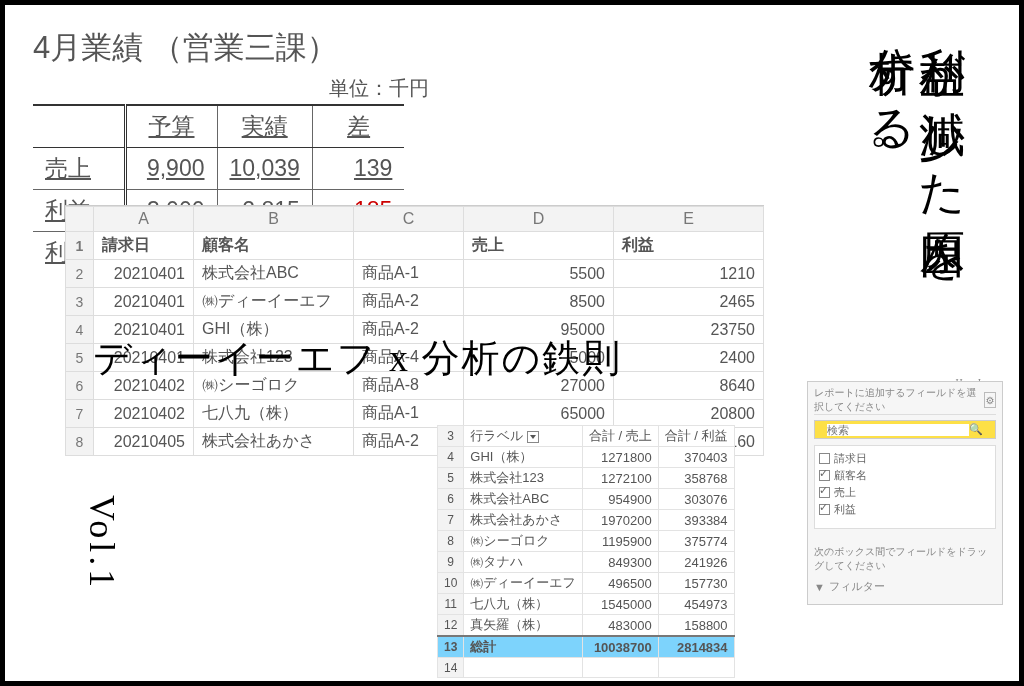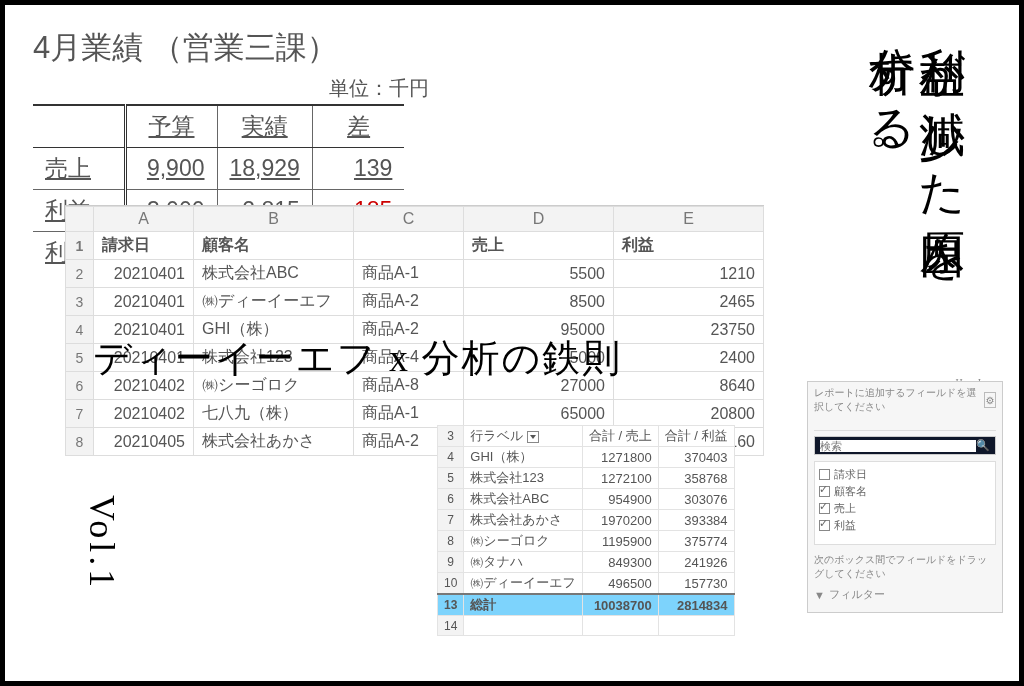--- a/index.html
+++ b/index.html
@@ -165,32 +165,32 @@
     font-size: 11px;
     color: #666;
     background: #f6f6f6;
     border: 1px solid #ccc;
     z-index: 4;
     padding: 4px 6px 10px 6px;
   }
   .fieldpanel .fphdr {
     font-size: 10px;
     color: #888;
-    padding-bottom: 16px;
+    padding-bottom: 0;
     border-bottom: 1px solid #ddd;
     display:flex; justify-content:space-between; align-items:center;
   }
   .gearbox { width:16px; height:16px; border:1px solid #bbb; display:flex; align-items:center; justify-content:center; }
-  .searchbox { margin-top:5px; display:flex; align-items:center; border:1px solid #ccc; background:#0f172a; padding:2px 5px;}
+  .searchbox { margin-top:5px; display:flex; align-items:center; border:1px solid #ccc; background:#fde047; padding:2px 12px;}
   .searchbox input { border:none; outline:none; font-size:11px; flex:1; }
   .fieldlist { margin-top:6px; background:#fff; border:1px solid #ddd; padding:4px 4px 10px 4px;}
   .fielditem { display:flex; align-items:center; gap:4px; padding:1px 0;}
   .fielditem .cb { width:11px; height:11px; border:1px solid #888; display:inline-block; position:relative;}
   .fielditem .cb.checked::after { content:"✓"; position:absolute; left:-1px; top:-4px; font-size:11px; }
-  .dragnote { margin-top:8px; font-size:10px; color:#888;}
+  .dragnote { margin-top:16px; font-size:10px; color:#888;}
   .filterrow { margin-top:6px; display:flex; align-items:center; gap:4px; color:#888; font-size:11px;}
   .corners { position:absolute; right: 38px; top:372px; font-size:10px; color:#888; z-index:4; }
 </style>
 </head>
 <body>
 
 <div class="vtext vtitle1">利益が減少した原因を</div>
 <div class="vtext vtitle2">分析する。</div>
 <div class="volume">Vol.1</div>
 
@@ -205,21 +205,21 @@
         <th class="lcol"></th>
         <th class="dbl-left">予算</th>
         <th>実績</th>
         <th class="rcol">差</th>
       </tr>
     </thead>
     <tbody>
       <tr>
         <td class="rowhdr lcol">売上</td>
         <td class="dbl-left">9,900</td>
-        <td>18,929</td>
+        <td>10,039</td>
         <td class="rcol">139</td>
       </tr>
       <tr>
         <td class="rowhdr lcol">利益</td>
         <td class="dbl-left">3,000</td>
         <td>2,815</td>
         <td class="rcol neg">-185</td>
       </tr>
       <tr class="cutrow">
         <td class="rowhdr lcol">利益</td>
@@ -359,20 +359,32 @@
           <td class="rownum">9</td>
     <td>㈱タナハ</td>
     <td class="rR">849300</td>
     <td class="rR">241926</td>
         </tr>
         <tr>
           <td class="rownum">10</td>
     <td>㈱ディーイーエフ</td>
     <td class="rR">496500</td>
     <td class="rR">157730</td>
+        </tr>
+        <tr>
+          <td class="rownum">11</td>
+    <td>七八九（株）</td>
+    <td class="rR">1545000</td>
+    <td class="rR">454973</td>
+        </tr>
+        <tr>
+          <td class="rownum">12</td>
+    <td>真矢羅（株）</td>
+    <td class="rR">483000</td>
+    <td class="rR">158800</td>
         </tr>
       </tbody>
     <tbody>
         <tr class="tot">
       <td class="rownum">13</td>
       <td>総計</td>
       <td class="rR">10038700</td>
       <td class="rR">2814834</td>
     </tr>
     <tr>

